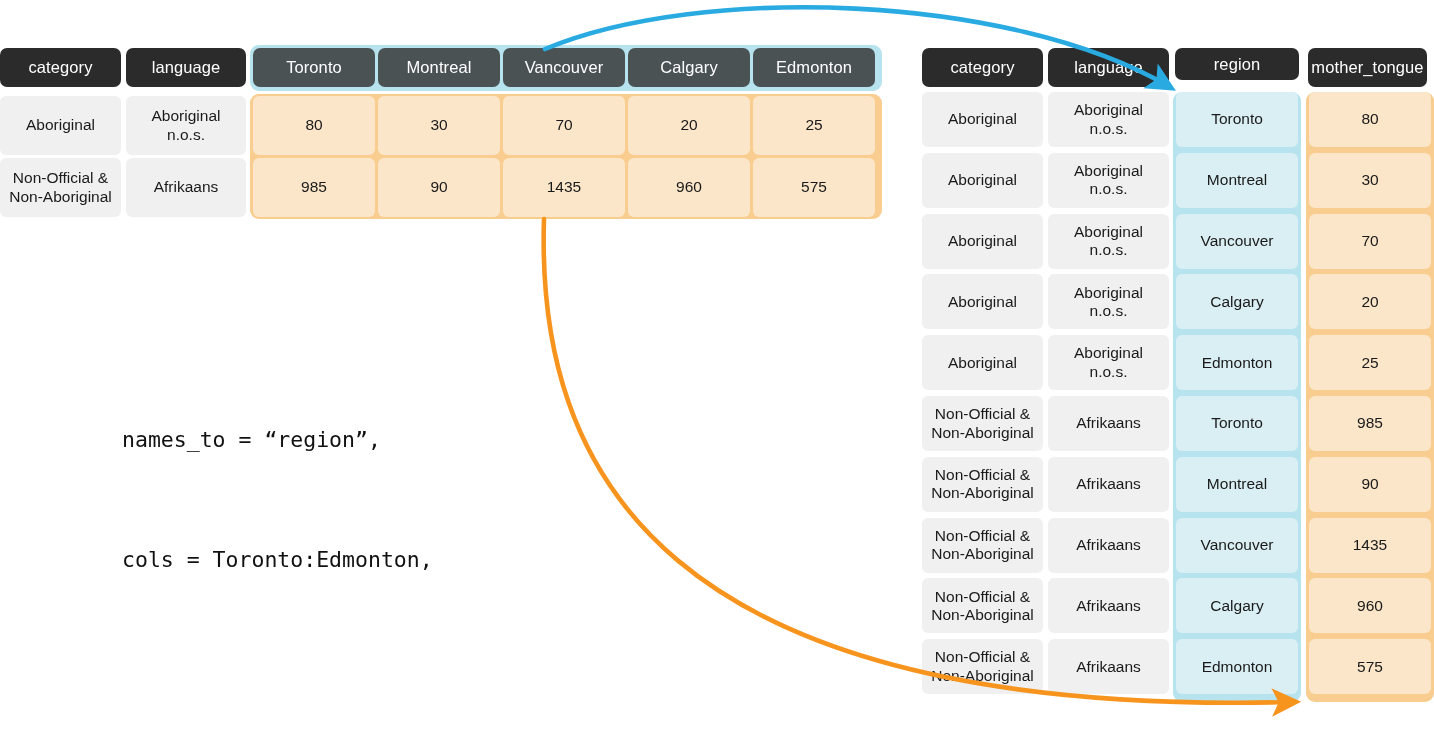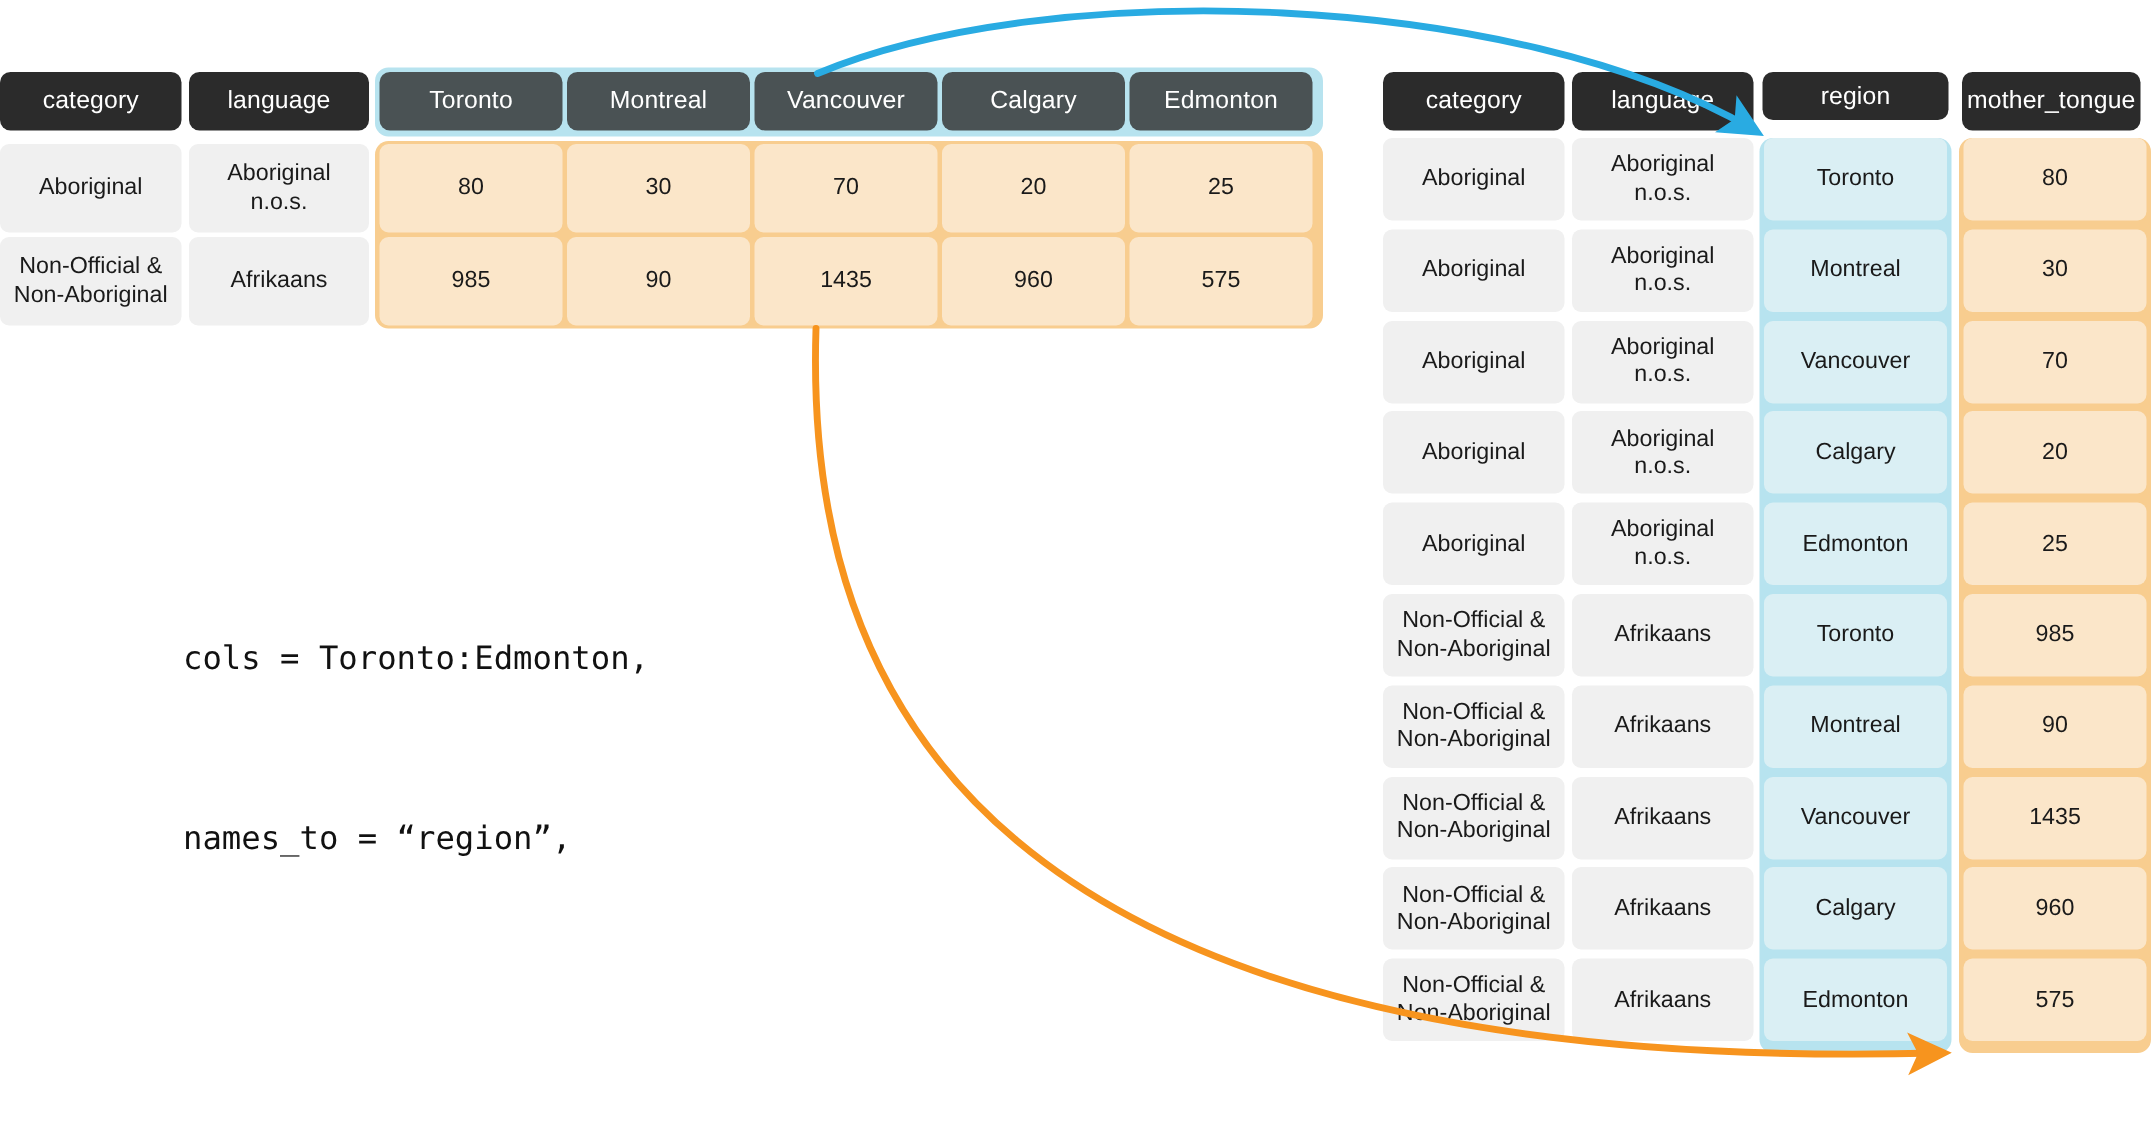--- a/index.html
+++ b/index.html
@@ -114,22 +114,22 @@
 Non-Aboriginal</div>
     <div class="cell" style="left:126px; top:158px; width:120px; height:59px;">Afrikaans</div>
     <div class="cell orange" style="left:253px; top:158px; width:122px; height:59px;">985</div>
     <div class="cell orange" style="left:378px; top:158px; width:122px; height:59px;">90</div>
     <div class="cell orange" style="left:503px; top:158px; width:122px; height:59px;">1435</div>
     <div class="cell orange" style="left:628px; top:158px; width:122px; height:59px;">960</div>
     <div class="cell orange" style="left:753px; top:158px; width:122px; height:59px;">575</div>
   </div>
 
   <div id="code">
+    <div><span class="ind"></span><span>names_to = “region”,</span></div>
     <div><span class="ind"></span><span>cols = Toronto:Edmonton,</span></div>
-    <div><span class="ind"></span><span>names_to = “region”,</span></div>
     
   </div>
 
   <div>
 
     <div class="band blue" style="left:1173px; top:92px; width:128px; height:610px;"></div>
     <div class="band orange" style="left:1306px; top:92px; width:128px; height:610px;"></div>
 
     <div class="hdr" style="left:922px; top:48px; width:121px; height:39px;">category</div>
     <div class="hdr" style="left:1048px; top:48px; width:121px; height:39px;">language</div>

